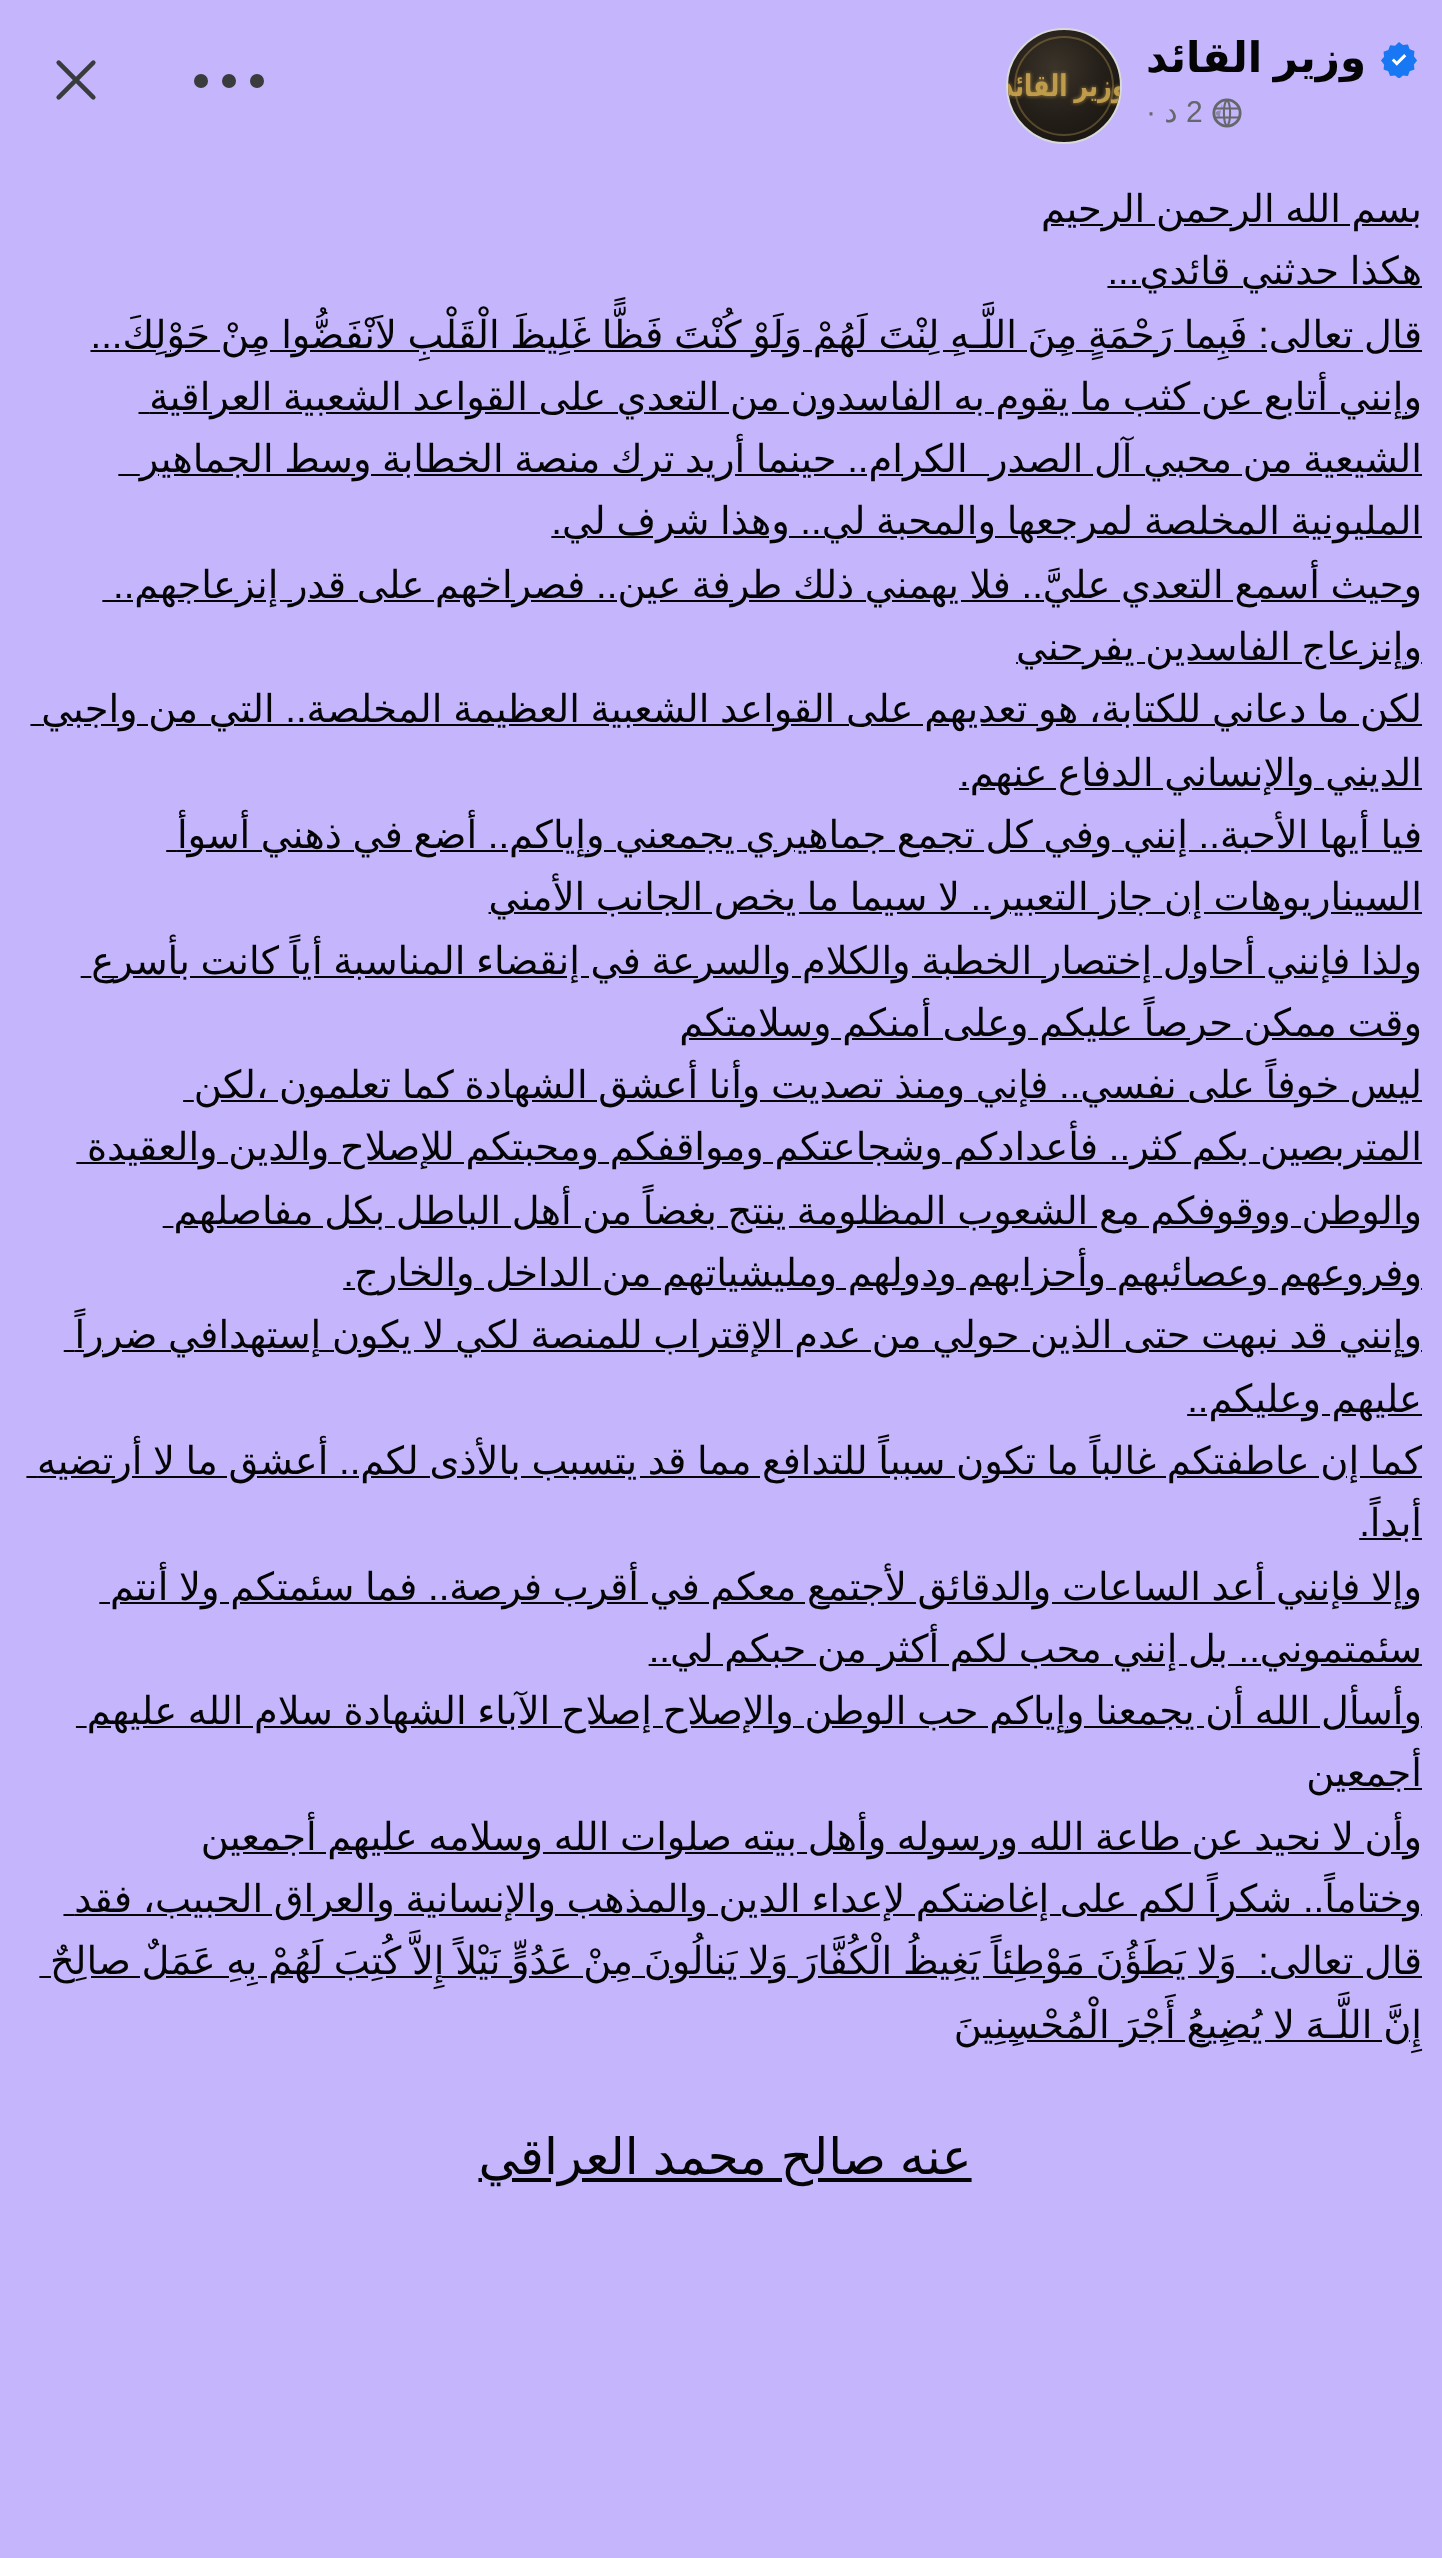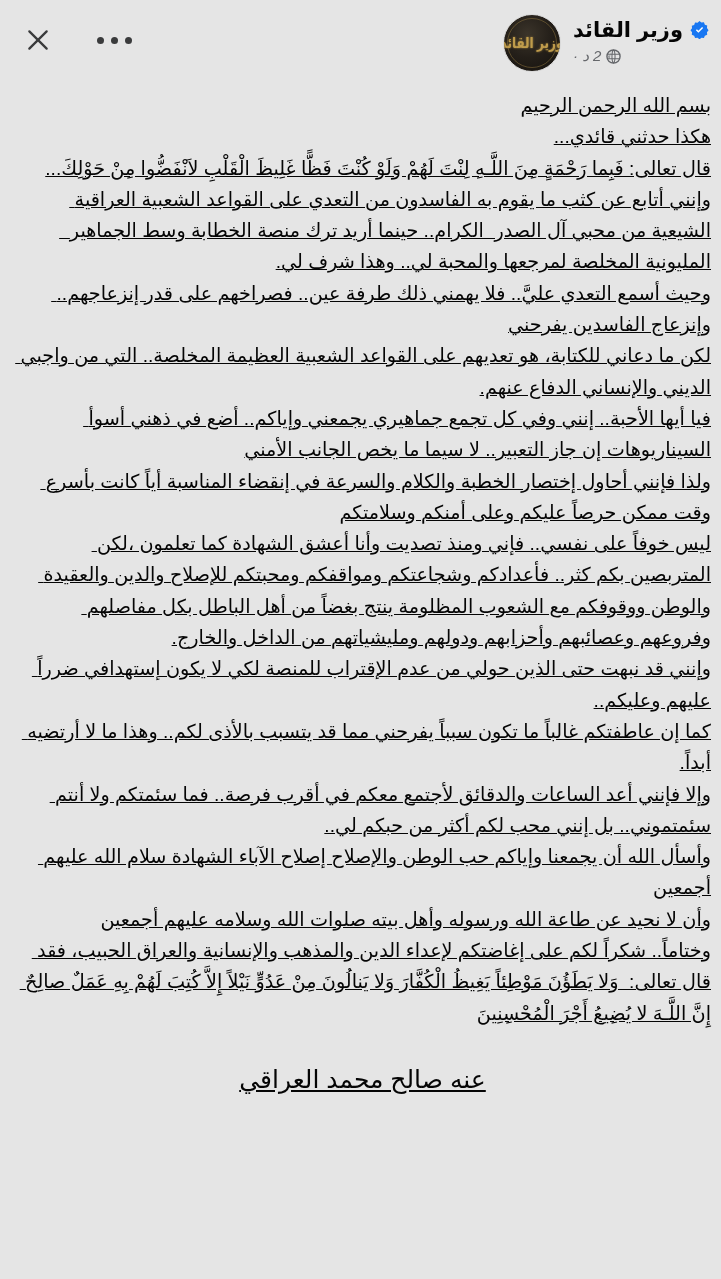--- a/index.html
+++ b/index.html
@@ -4,21 +4,21 @@
 <style>
   * { margin:0; padding:0; box-sizing:border-box; }
   html, body {
     width:721px; height:1279px;
     background:#ffffff;
     font-family:"Liberation Sans","DejaVu Sans",sans-serif;
     overflow:hidden;
   }
   .screen {
     width:721px; height:1279px;
-    background:#e5e5e5;
+    background:#c4b5fd;
     position:relative;
     display:flex; flex-direction:column;
   }
 
   
   .topbar {
     height:86px;
     flex:none;
     display:flex;
     align-items:flex-start;
@@ -79,21 +79,20 @@
     width:19px; height:19px;
     flex:none;
     display:block;
   }
   .meta-row {
     display:flex;
     flex-direction:row-reverse;
     align-items:center;
     gap:5px;
     margin-top:5px;
-    font-style:italic;
   }
   .meta-time {
     font-size:15px;
     color:#65676b;
     direction:rtl;
   }
   .globe-icon { width:15px; height:15px; display:block; flex:none; }
 
   .avatar {
     width:58px; height:58px;
@@ -208,21 +207,21 @@
     <p>بسم الله الرحمن الرحيم</p>
     <p>هكذا حدثني قائدي...</p>
     <p class="tashkeel">قال تعالى: فَبِما رَحْمَةٍ مِنَ اللَّـهِ لِنْتَ لَهُمْ وَلَوْ كُنْتَ فَظًّا غَلِيظَ الْقَلْبِ لاَنْفَضُّوا مِنْ حَوْلِكَ...</p>
     <p>وإنني أتابع عن كثب ما يقوم به الفاسدون من التعدي على القواعد الشعبية العراقية الشيعية من محبي آل الصدر  الكرام.. حينما أريد ترك منصة الخطابة وسط الجماهير  المليونية المخلصة لمرجعها والمحبة لي.. وهذا شرف لي.</p>
     <p>وحيث أسمع التعدي عليَّ.. فلا يهمني ذلك طرفة عين.. فصراخهم على قدر إنزعاجهم.. وإنزعاج الفاسدين يفرحني</p>
     <p>لكن ما دعاني للكتابة، هو تعديهم على القواعد الشعبية العظيمة المخلصة.. التي من واجبي الديني والإنساني الدفاع عنهم.</p>
     <p>فيا أيها الأحبة.. إنني وفي كل تجمع جماهيري يجمعني وإياكم.. أضع في ذهني أسوأ السيناريوهات إن جاز التعبير.. لا سيما ما يخص الجانب الأمني</p>
     <p>ولذا فإنني أحاول إختصار الخطبة والكلام والسرعة في إنقضاء المناسبة أياً كانت بأسرع وقت ممكن حرصاً عليكم وعلى أمنكم وسلامتكم</p>
     <p>ليس خوفاً على نفسي.. فإني ومنذ تصديت وأنا أعشق الشهادة كما تعلمون ،لكن المتربصين بكم كثر.. فأعدادكم وشجاعتكم ومواقفكم ومحبتكم للإصلاح والدين والعقيدة والوطن ووقوفكم مع الشعوب المظلومة ينتج بغضاً من أهل الباطل بكل مفاصلهم وفروعهم وعصائبهم وأحزابهم ودولهم ومليشياتهم من الداخل والخارج.</p>
     <p>وإنني قد نبهت حتى الذين حولي من عدم الإقتراب للمنصة لكي لا يكون إستهدافي ضرراً عليهم وعليكم..</p>
-    <p>كما إن عاطفتكم غالباً ما تكون سبباً يفرحني مما قد يتسبب بالأذى لكم.. وهذا ما لا أرتضيه أبداً.</p>
+    <p>كما إن عاطفتكم غالباً ما تكون سبباً للتدافع مما قد يتسبب بالأذى لكم.. أعشق ما لا أرتضيه أبداً.</p>
     <p>وإلا فإنني أعد الساعات والدقائق لأجتمع معكم في أقرب فرصة.. فما سئمتكم ولا أنتم سئمتموني.. بل إنني محب لكم أكثر من حبكم لي..</p>
     <p>وأسأل الله أن يجمعنا وإياكم حب الوطن والإصلاح إصلاح الآباء الشهادة سلام الله عليهم أجمعين</p>
     <p>وأن لا نحيد عن طاعة الله ورسوله وأهل بيته صلوات الله وسلامه عليهم أجمعين</p>
     <p class="tashkeel">وختاماً.. شكراً لكم على إغاضتكم لإعداء الدين والمذهب والإنسانية والعراق الحبيب، فقد قال تعالى:  وَلا يَطَؤُنَ مَوْطِئاً يَغِيظُ الْكُفَّارَ وَلا يَنالُونَ مِنْ عَدُوٍّ نَيْلاً إِلاَّ كُتِبَ لَهُمْ بِهِ عَمَلٌ صالِحٌ إِنَّ اللَّـهَ لا يُضِيعُ أَجْرَ الْمُحْسِنِينَ</p>
     <div class="sig">عنه صالح محمد العراقي</div>
   </div>
 
 </div>
 
 </body></html>

